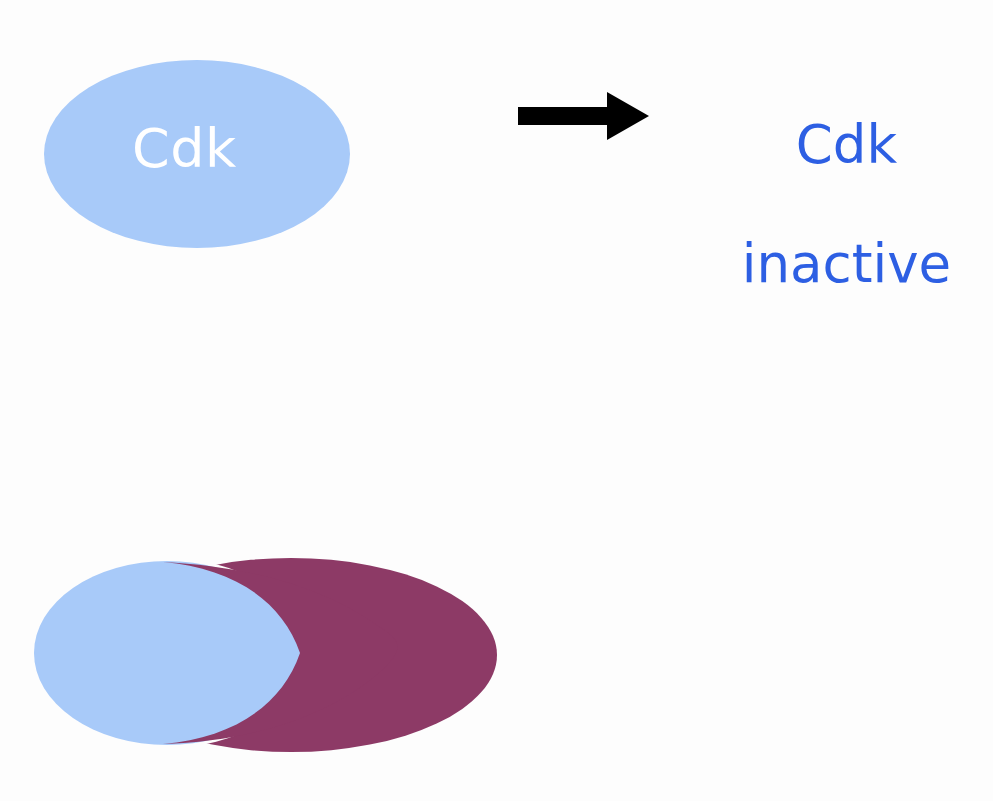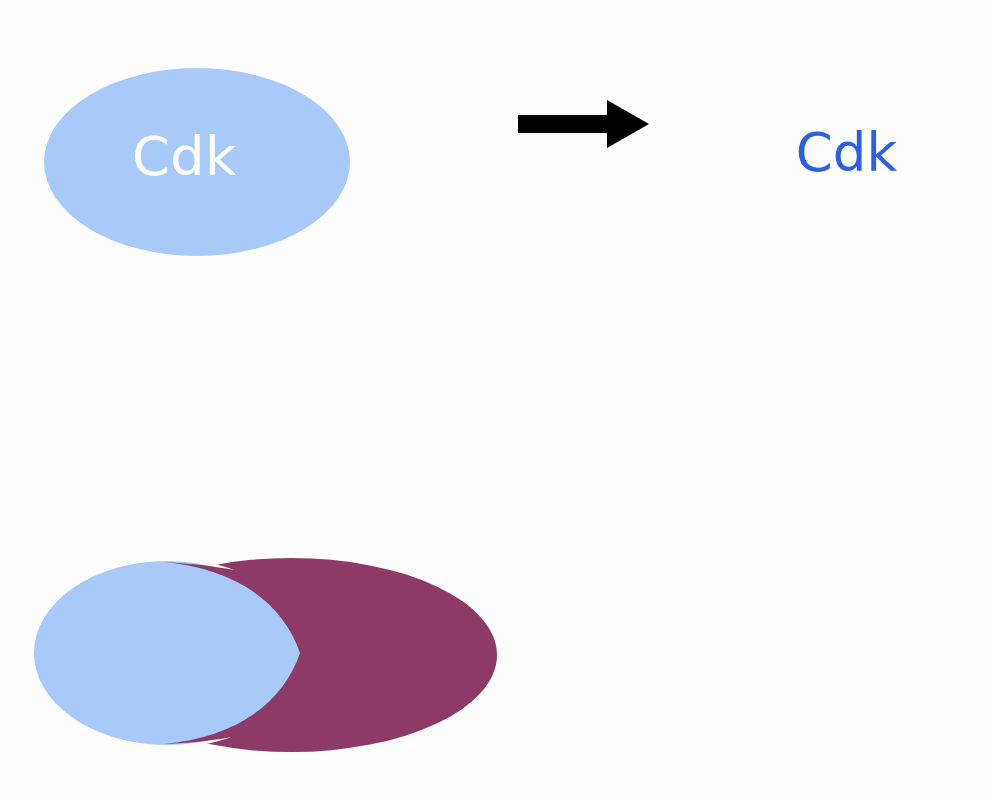--- a/index.html
+++ b/index.html
@@ -16,21 +16,21 @@
     width: 993px;
     height: 801px;
     background: #fdfdfd;
     overflow: hidden;
   }
   .row {
     position: absolute;
     left: 0;
     width: 993px;
   }
-  #row-inactive { top: 16px;   height: 400px; text-decoration: underline; }
+  #row-inactive { top: 8px;   height: 400px; text-decoration: underline; }
   #row-active   { top: 400px; height: 401px; }
 
   .shape-stage {
     position: absolute;
     left: 0;
     top: 0;
   }
   .shape-stage svg { display: block; }
 
   .shape-label {
@@ -88,20 +88,21 @@
     <span class="shape-label" id="cdk-label-top">Cdk</span>
 
     <div class="arrow" id="arrow-top">
       <svg width="140" height="52" viewBox="0 0 140 52" aria-hidden="true">
         <path d="M3 17 L92 17 L92 2 L134 26 L92 50 L92 35 L3 35 Z" fill="#000000"></path>
       </svg>
     </div>
 
     <div class="result-text" id="result-inactive">
       <span class="result-line">Cdk</span>
+      <span class="result-line">inactive</span>
     </div>
   </div>
 
   <div class="row" id="row-active">
 
     <div class="shape-stage" style="top:-400px;">
       <svg width="560" height="801" viewBox="0 0 560 801" aria-hidden="true">
         <defs>
 
           <mask id="cyclin-bite-mask" maskUnits="userSpaceOnUse" x="0" y="500" width="560" height="300">

